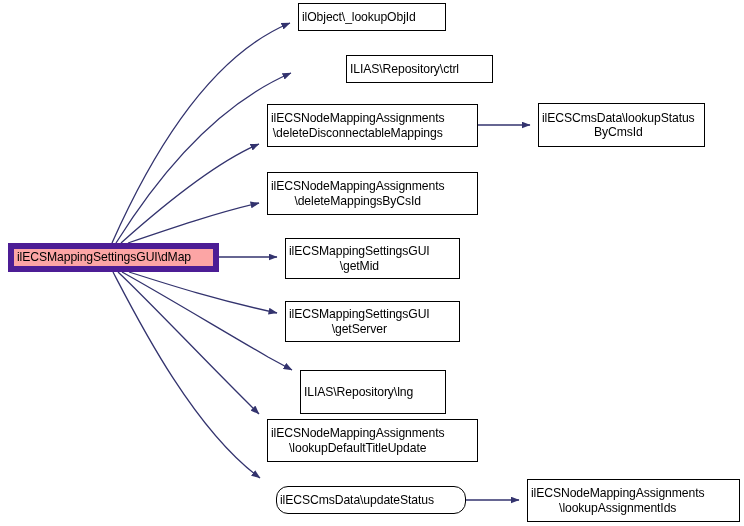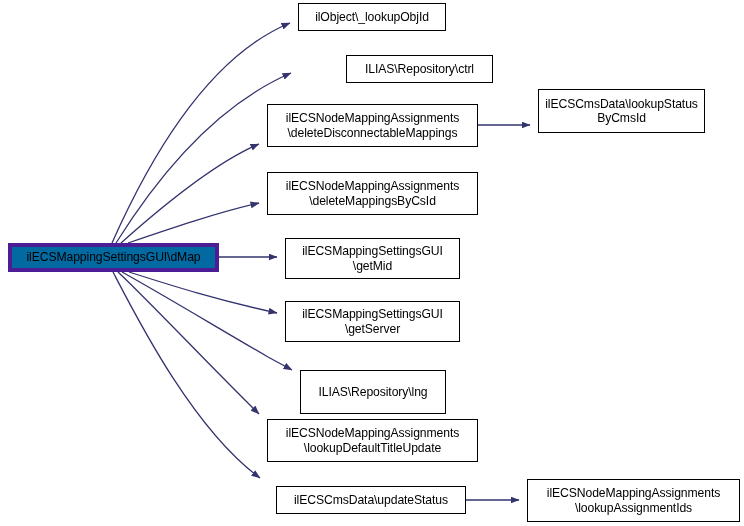--- a/index.html
+++ b/index.html
@@ -1,23 +1,23 @@
 <!DOCTYPE html>
 <html><head>
 <meta charset="utf-8">
 <style>
   html,body{margin:0;padding:0;background:#ffffff;}
   body{width:744px;height:526px;overflow:hidden;font-family:"Liberation Sans",sans-serif;}
   #graph{position:relative;width:744px;height:526px;background:#ffffff;}
   svg.edges{position:absolute;left:0;top:0;width:744px;height:526px;pointer-events:none;}
   .node{position:absolute;box-sizing:border-box;border:1px solid #000000;background:#ffffff;
-        display:flex;align-items:center;justify-content:center;text-align:center;
+        display:flex;align-items:center;text-align:center;
         font-size:12.2px;line-height:14.5px;color:#000000;white-space:pre-line;
         letter-spacing:-0.1px;}
-  .node.root{background:#0369a1;border:4px solid #4c1d95;}
+  .node.root{background:#fca5a5;border:6px solid #4c1d95;}
   .node .lbl{display:block;padding:0 3px;}
 </style>
 </head>
 <body>
 
 <div id="graph">
   <svg class="edges" viewBox="0 0 744 526" xmlns="http://www.w3.org/2000/svg">
     <defs>
       <marker id="arrow" markerWidth="9" markerHeight="7" refX="8.5" refY="3.5" orient="auto" markerUnits="userSpaceOnUse">
         <path d="M0,0 L9,3.5 L0,7 z" fill="#33336e"></path>
@@ -45,19 +45,19 @@
 \deleteDisconnectableMappings</span></div>
       <div class="node" style="left: 267px; top: 172px; width: 211px; height: 43px;"><span class="lbl">ilECSNodeMappingAssignments
 \deleteMappingsByCsId</span></div>
       <div class="node" style="left: 285px; top: 238px; width: 175px; height: 41px;"><span class="lbl">ilECSMappingSettingsGUI
 \getMid</span></div>
       <div class="node" style="left: 285px; top: 301px; width: 175px; height: 41px;"><span class="lbl">ilECSMappingSettingsGUI
 \getServer</span></div>
       <div class="node" style="left: 300px; top: 370px; width: 146px; height: 44px;"><span class="lbl">ILIAS\Repository\lng</span></div>
       <div class="node" style="left: 267px; top: 419px; width: 211px; height: 43px;"><span class="lbl">ilECSNodeMappingAssignments
 \lookupDefaultTitleUpdate</span></div>
-      <div class="node" style="left: 276px; top: 486px; width: 190px; height: 28px;"><span class="lbl">ilECSCmsData\updateStatus</span></div>
-      <div class="node" style="left: 538px; top: 89px; width: 167px; height: 44px;"><span class="lbl">ilECSCmsData\lookupStatus
+      <div class="node" style="left: 276px; top: 486px; width: 190px; height: 28px; border-radius: 12px;"><span class="lbl">ilECSCmsData\updateStatus</span></div>
+      <div class="node" style="left: 538px; top: 103px; width: 167px; height: 44px;"><span class="lbl">ilECSCmsData\lookupStatus
 ByCmsId</span></div>
       <div class="node" style="left: 527px; top: 479px; width: 213px; height: 43px;"><span class="lbl">ilECSNodeMappingAssignments
 \lookupAssignmentIds</span></div>
     </div>
 </div>
 
 </body></html>

